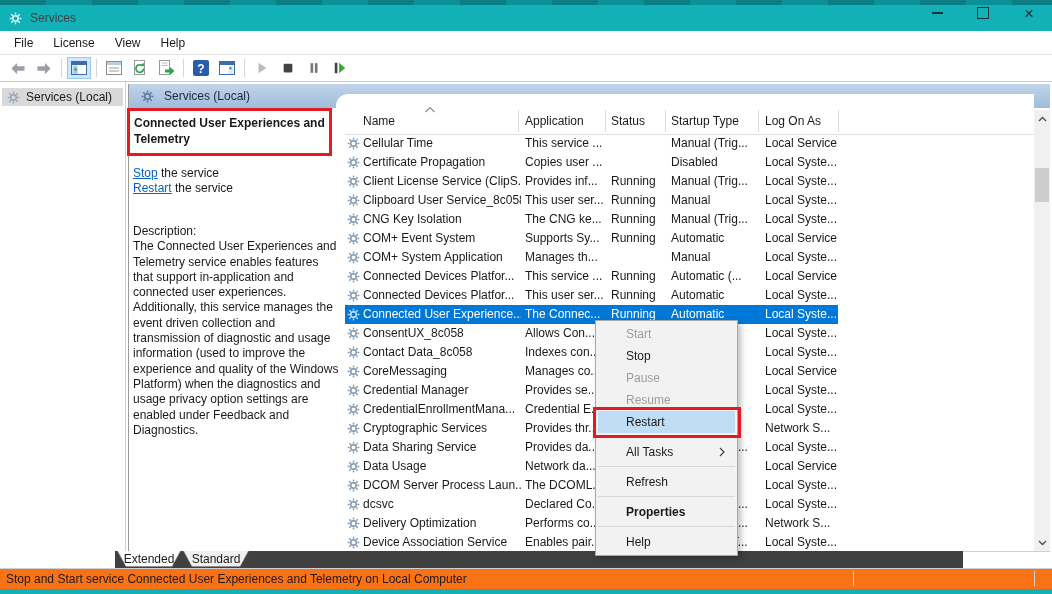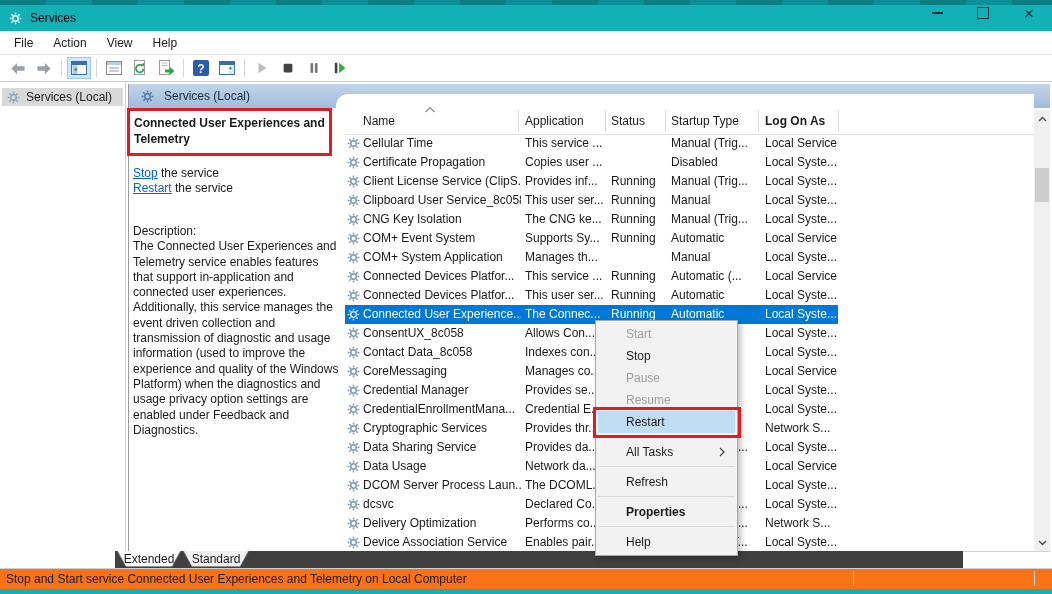--- a/index.html
+++ b/index.html
@@ -6,21 +6,21 @@
   .screen{position:relative;width:1052px;height:594px;overflow:hidden;
     font-family:"Liberation Sans",sans-serif;font-size:12px;color:#1a1a1a;
     background:#ffffff;user-select:none;}
   .abs{position:absolute;}
 
   
   .desktop-strip{left:0;top:0;width:1052px;height:5px;
     background:repeating-linear-gradient(90deg,#0b7e84 0 46px,#0a9096 46px 92px);}
   .titlebar{left:0;top:5px;width:1052px;height:26px;background:#12b1b7;display:flex;align-items:center;}
   .title-icon{margin-left:9px;display:flex;align-items:center;}
-  .title-text{margin-left:8px;color:#000000;}
+  .title-text{margin-left:8px;color:#404040;}
   .win-btn{position:absolute;top:0;width:46px;height:26px;display:flex;align-items:center;justify-content:center;cursor:default;}
   .wb-min{right:92px;} .wb-max{right:46px;} .wb-close{right:0;}
   .glyph-min{width:11px;height:2px;background:#173537;}
   .glyph-max{width:10px;height:10px;border:1.5px solid #173537;}
   .glyph-close{color:#173537;font-size:17px;line-height:17px;}
 
   
   .menubar{left:0;top:31px;width:1052px;height:24px;background:#fff;display:flex;align-items:center;padding-left:4px;box-sizing:border-box;}
   .menubar .mitem{padding:3px 10px;}
   .menubar-border{left:0;top:54px;width:1052px;height:1px;background:#e4e4e4;}
@@ -137,21 +137,21 @@
     </div>
   <div class="win-btn wb-max">
       <span class="glyph-max"></span>
     </div>
   <div class="win-btn wb-close">
       <span class="glyph-close">×</span>
     </div>
 
   <div class="abs menubar" id="menubar">
       <span class="mitem">File</span>
-      <span class="mitem">Action</span>
+      <span class="mitem">License</span>
       <span class="mitem">View</span>
       <span class="mitem">Help</span>
     </div>
   <div class="abs menubar-border"></div>
 
   <div class="abs toolbar" id="toolbar">
       <div class="tbtn">
         <span style="display:flex">
           <svg width="18" height="15" viewBox="0 0 18 16">
             <path d="M8 2 L2 8 L8 14 L8 10.5 L16 10.5 L16 5.5 L8 5.5 Z" fill="#9aa0a6"></path>
@@ -320,21 +320,21 @@
           <path d="M1.5 6 L6 1.5 L10.5 6" stroke="#8a8a8a" stroke-width="1.2" fill="none"></path>
         </svg>
         <div class="colcell" style="left: 18px;">Name</div>
         <div class="colsep" style="left: 173px;"></div>
         <div class="colcell" style="left: 180px;">Application</div>
         <div class="colsep" style="left: 260px;"></div>
         <div class="colcell" style="left: 266px;">Status</div>
         <div class="colsep" style="left: 320px;"></div>
         <div class="colcell" style="left: 326px;">Startup Type</div>
         <div class="colsep" style="left: 413px;"></div>
-        <div class="colcell" style="left: 420px; font-weight: bold;">Log On As</div>
+        <div class="colcell" style="left: 420px;">Log On As</div>
         <div class="colsep" style="left: 493px;"></div>
       </div>
     <div class="rows" id="rows">
         <div class="srow" style="top: 0px;">
           <span class="ric">
             <svg width="13" height="13" viewBox="0 0 16 16">
               <g stroke="#7e95ad" stroke-width="1.8">
                 <line x1="8" y1="0.8" x2="8" y2="3.2"></line>
                 <line x1="8" y1="12.8" x2="8" y2="15.2"></line>
                 <line x1="0.8" y1="8" x2="3.2" y2="8"></line>

